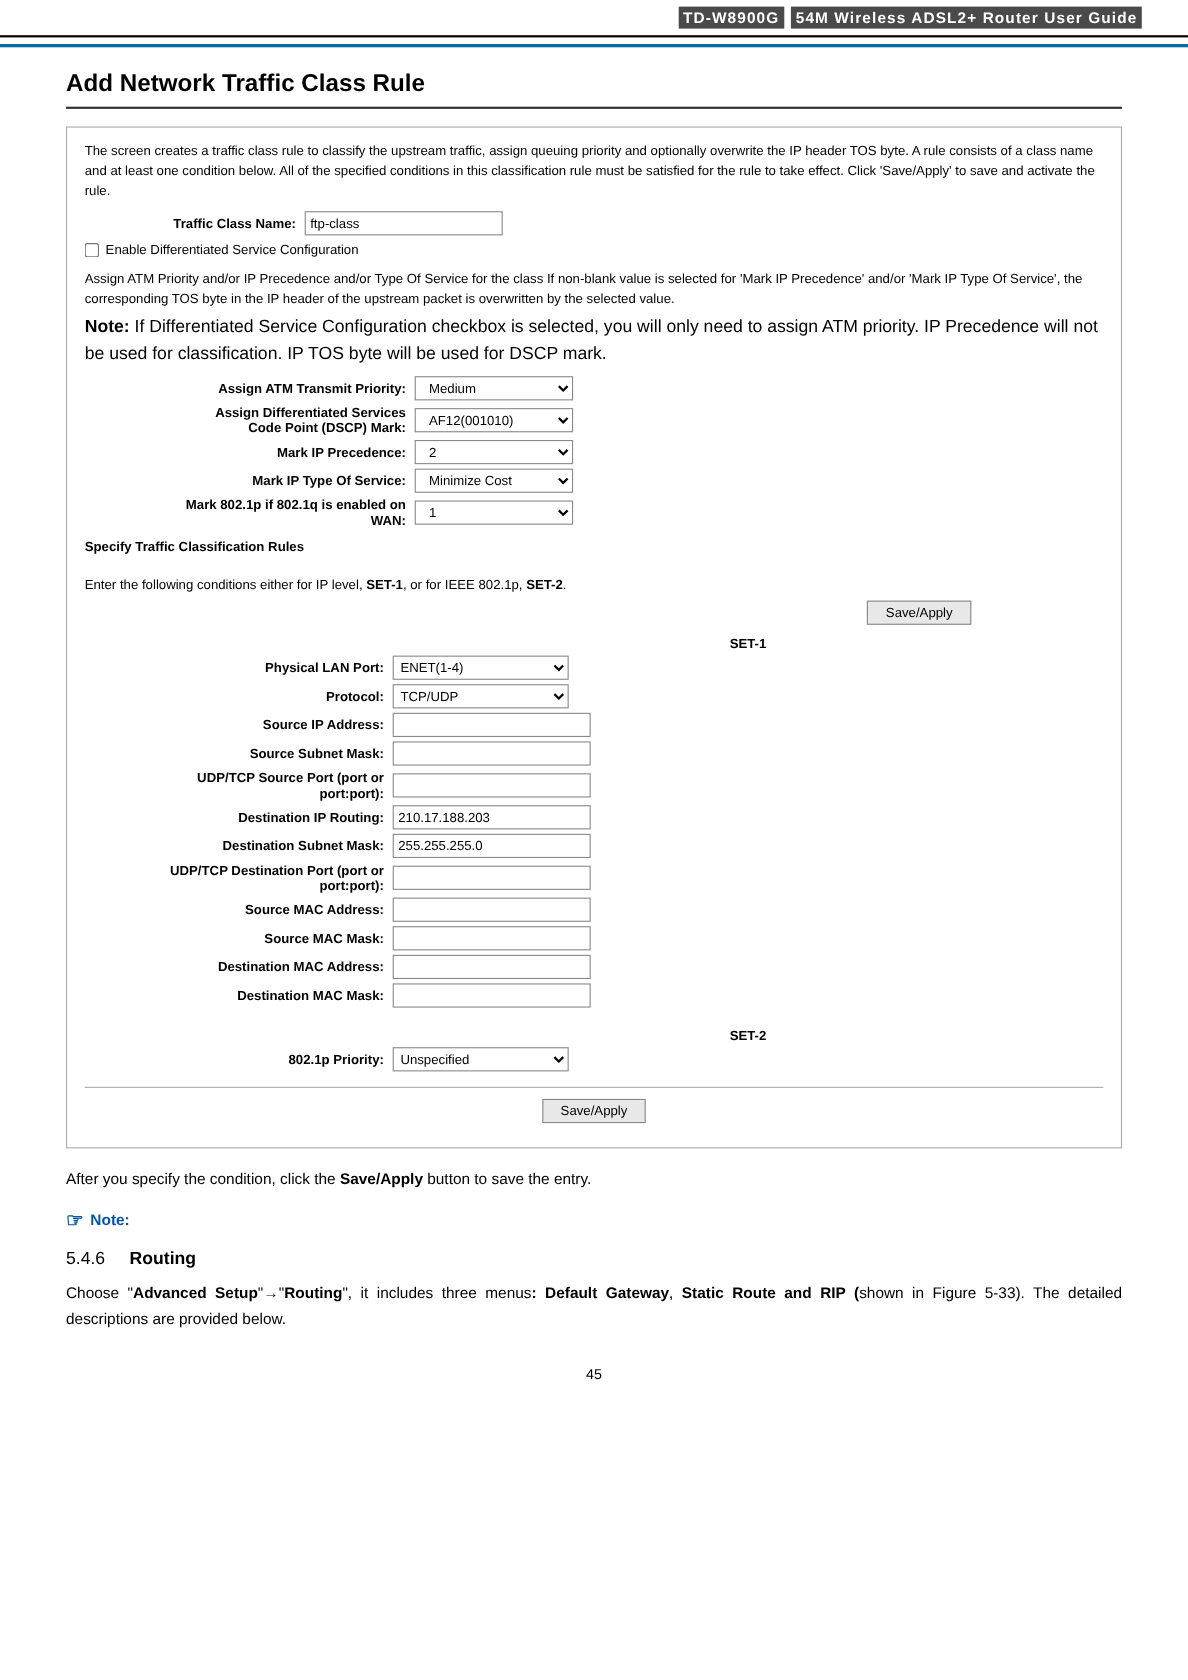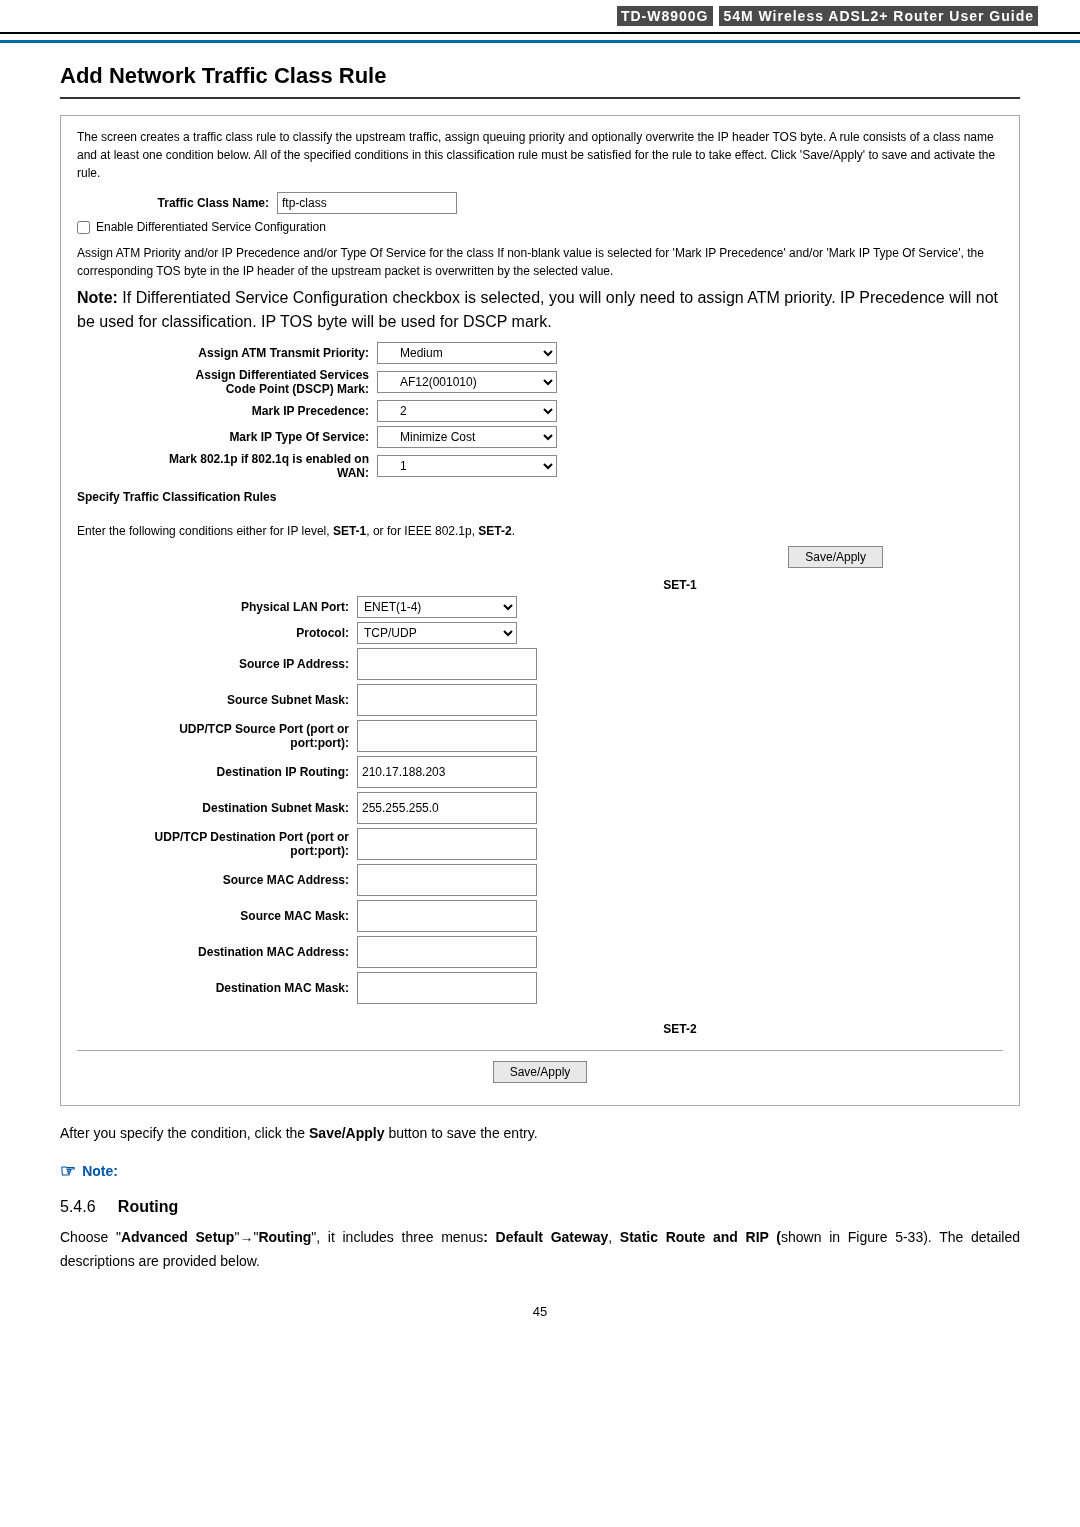--- a/index.html
+++ b/index.html
@@ -101,22 +101,22 @@
       font-weight: bold;
       font-size: 12px;
       text-align: right;
       padding-right: 8px;
       min-width: 280px;
     }
     select.assign-select {
       border: 1px solid #888;
       font-size: 12px;
       height: 22px;
-      width: 180px;
-      padding: 0 18px;
+      width: 144px;
+      padding: 0 8px;
       background: #fff;
     }
     .specify-section {
       margin-top: 10px;
     }
     .specify-title {
       font-weight: bold;
       font-size: 12px;
       margin-bottom: 20px;
     }
@@ -163,21 +163,21 @@
       font-size: 12px;
       text-align: right;
       padding-right: 8px;
       min-width: 280px;
     }
     .set-field-input {
       border: 1px solid #888;
       padding: 2px 4px;
       font-size: 12px;
       width: 180px;
-      height: 32px;
+      height: 22px;
       background: #fff;
     }
     select.set-select {
       border: 1px solid #888;
       font-size: 12px;
       height: 22px;
       width: 160px;
       padding: 0 2px;
       background: #fff;
     }
@@ -403,20 +403,30 @@
             <input class="set-field-input" type="text" value="" style="">
           </div>
           <div class="set-row">
             <div class="set-field-label">Destination MAC Mask:</div>
             <input class="set-field-input" type="text" value="" style="">
           </div>
         </div>
 
         <div class="set2-section" style="width:100%; margin-top:14px;">
           <div class="set-label-header">SET-2</div>
+          <div class="set-row">
+            <div class="set-field-label">802.1p Priority:</div>
+            <select class="set-select">
+              <option>Unspecified</option>
+              <option>0</option>
+              <option>1</option>
+              <option>2</option>
+              <option>3</option>
+            </select>
+          </div>
         </div>
       </div>
     </div>
 
     <hr class="divider">
 
     <div class="bottom-save-btn-row">
       <button class="bottom-save-apply-btn">Save/Apply</button>
     </div>
   </div>

